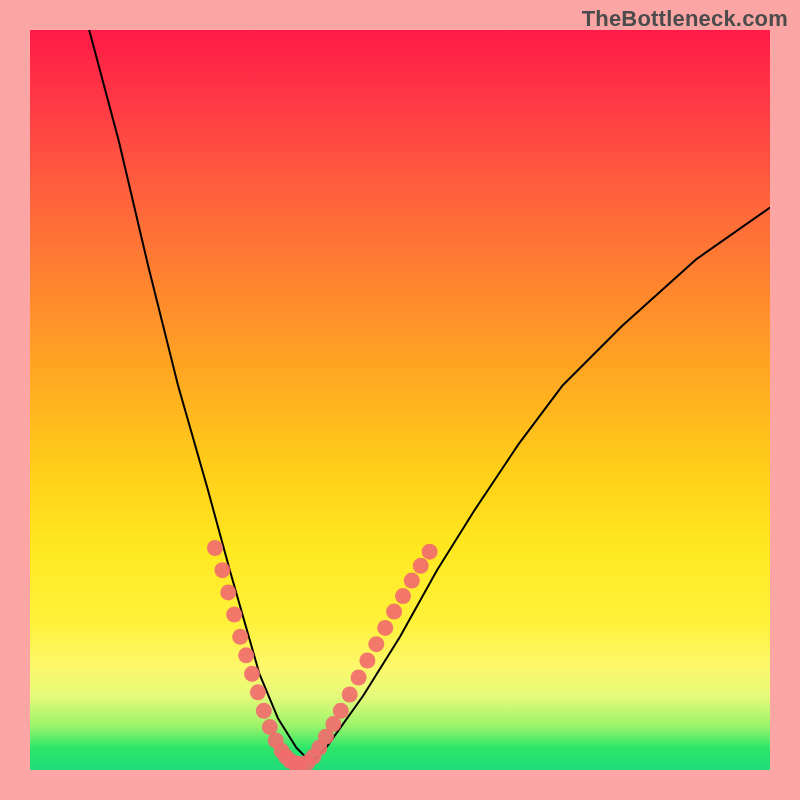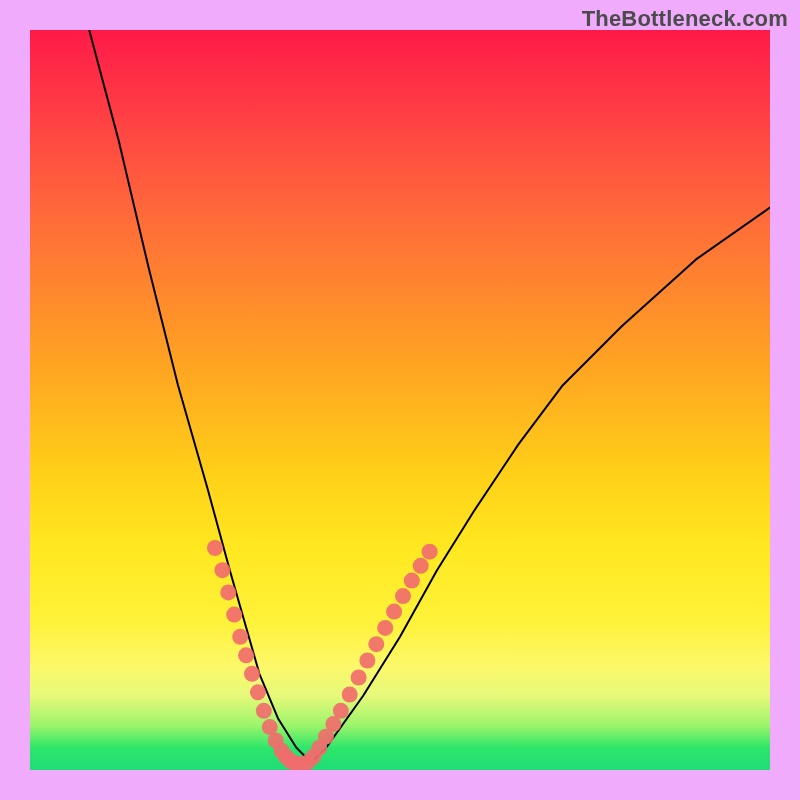--- a/index.html
+++ b/index.html
@@ -8,21 +8,21 @@
     width: 800px;
     height: 800px;
     background: #000;
     font-family: Arial, Helvetica, sans-serif;
     overflow: hidden;
   }
   .frame {
     position: relative;
     width: 800px;
     height: 800px;
-    background: #f0abfc;
+    background: #fca5a5;
   }
   .watermark {
     position: absolute;
     top: 6px;
     right: 12px;
     color: #4b4b4b;
     font-size: 22px;
     font-weight: 600;
     letter-spacing: 0.2px;
     user-select: none;

